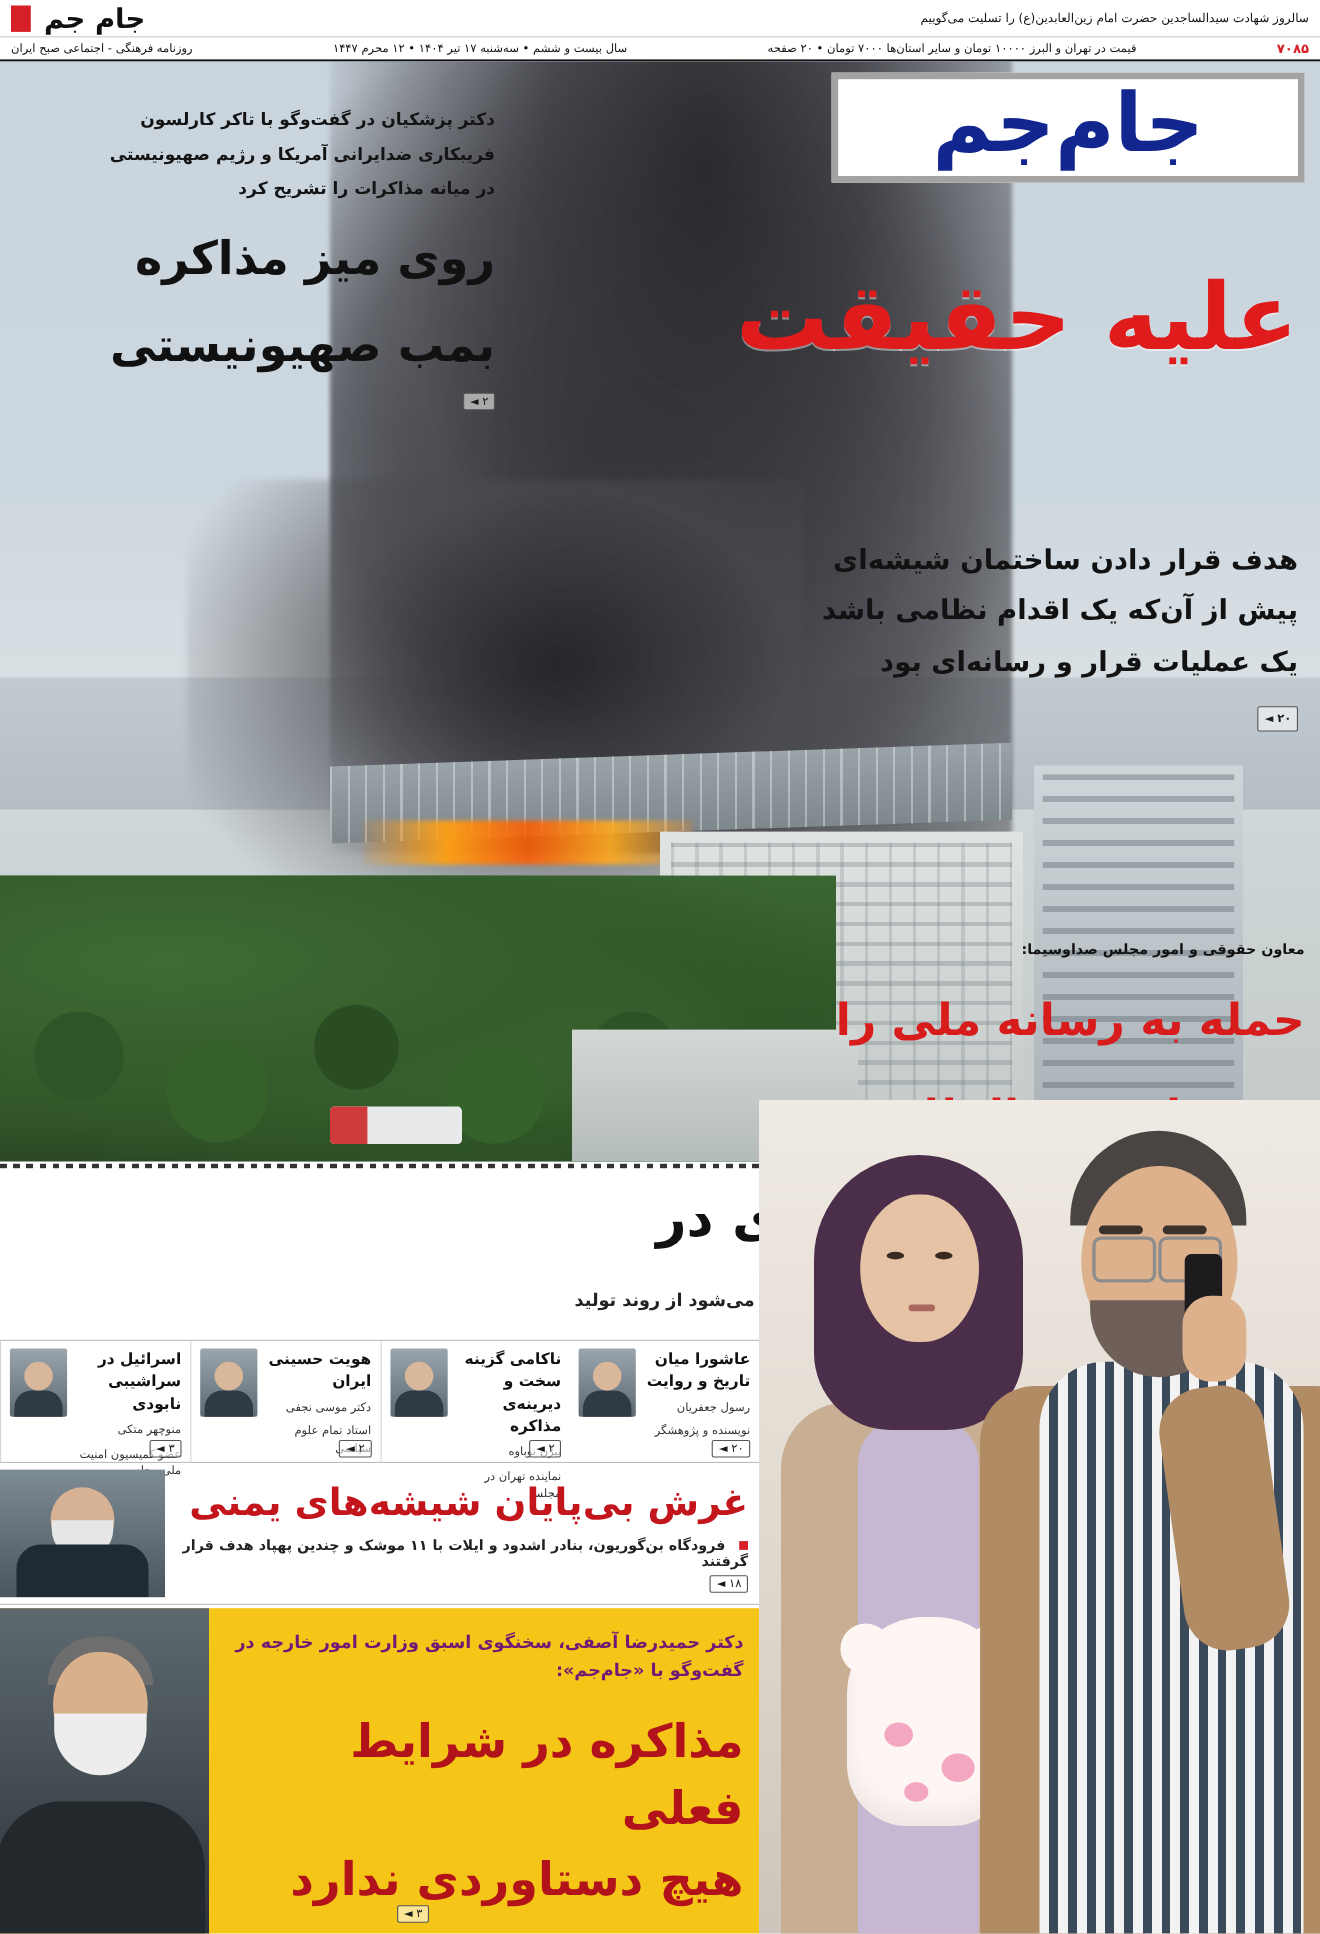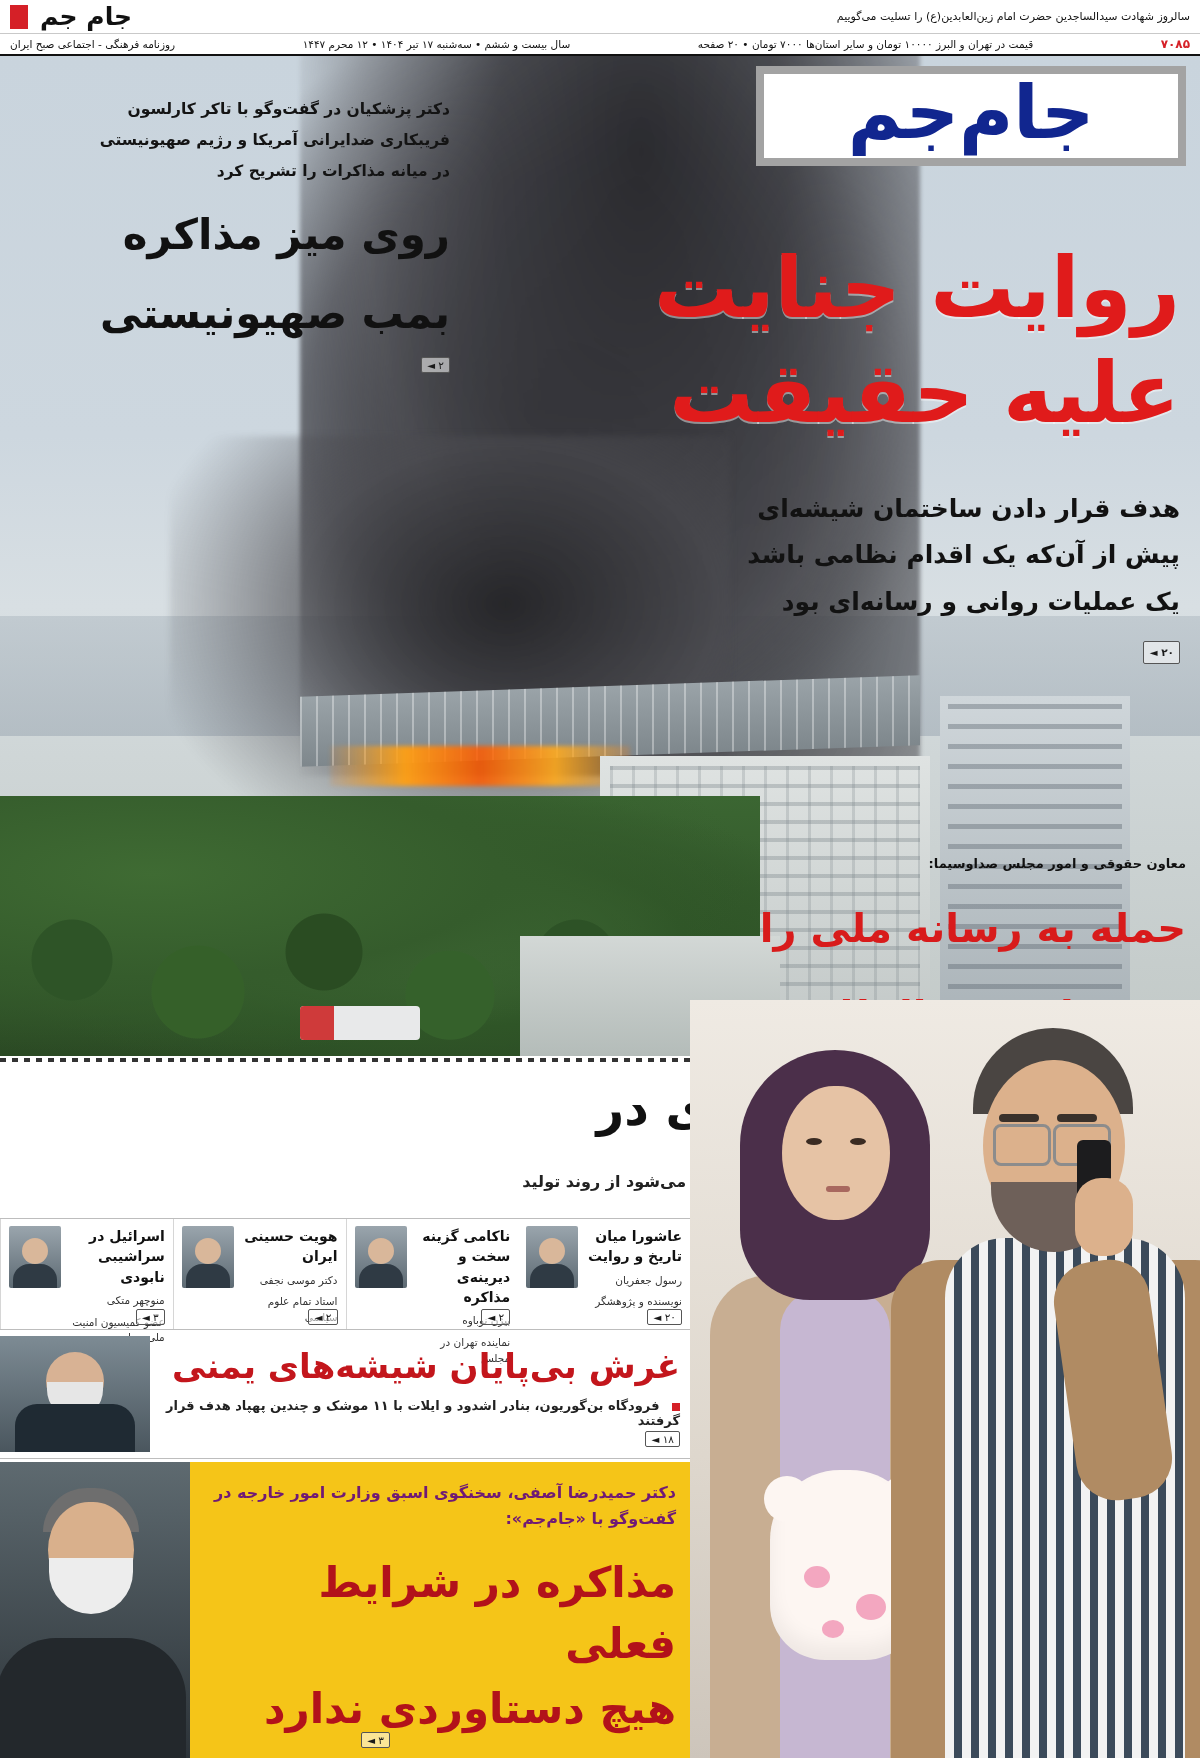--- a/index.html
+++ b/index.html
@@ -36,21 +36,21 @@
   }
   .inforow .seg{white-space:nowrap;}
   .inforow .issue{
     color:#d52027;font-weight:bold;font-size:12px;
   }
 
   
   .logorow{position:relative;height:0;}
   .logo{
     position:absolute;top:10px;right:14px;width:430px;height:100px;
-    border:8px solid #a3a3a3;box-sizing:border-box;background:#fff;
+    border:6px solid #a3a3a3;box-sizing:border-box;background:#fff;
     display:flex;align-items:center;justify-content:center;
     z-index:6;
   }
   .logo-text{
     font-size:74px;font-weight:bold;color:#11268f;line-height:1;
     letter-spacing:-2px;transform:translateY(-4px);
   }
 
   
   .hero{
@@ -384,28 +384,27 @@
     <div class="hero-head" style="right:auto;left:20px;">
       <div class="hero-kicker">دکتر پزشکیان در گفت‌وگو با تاکر کارلسون</div>
       <div class="hero-kicker">فریبکاری ضدایرانی آمریکا و رژیم صهیونیستی</div>
       <div class="hero-kicker">در میانه مذاکرات را تشریح کرد</div>
       <div class="hero-title">روی میز مذاکره</div>
       <div class="hero-title">بمب صهیونیستی</div>
       <span class="pm" style="margin-top:12px;">۲ ◄</span>
     </div>
 
     <div class="main-title">
-      <div>روایت جنایت</div>
       <div>علیه حقیقت</div>
     </div>
 
     <div class="main-deck">
       <div>هدف قرار دادن ساختمان شیشه‌ای</div>
       <div>پیش از آن‌که یک اقدام نظامی باشد</div>
-      <div>یک عملیات روانی و رسانه‌ای بود</div>
+      <div>یک عملیات قرار و رسانه‌ای بود</div>
       <div class="pm-wrap"><span class="pm" style="margin-top:14px;">۲۰ ◄</span></div>
     </div>
 
     <div class="lower-left-quote">
       <div class="quote-src">معاون حقوقی و امور مجلس صداوسیما:</div>
       <div class="quote-title">
         <span class="ln">حمله به رسانه ملی را</span>
         <span class="ln">در مجامع بین‌المللی</span>
         <span class="ln">پیگیری می‌کنیم</span>
       </div>

